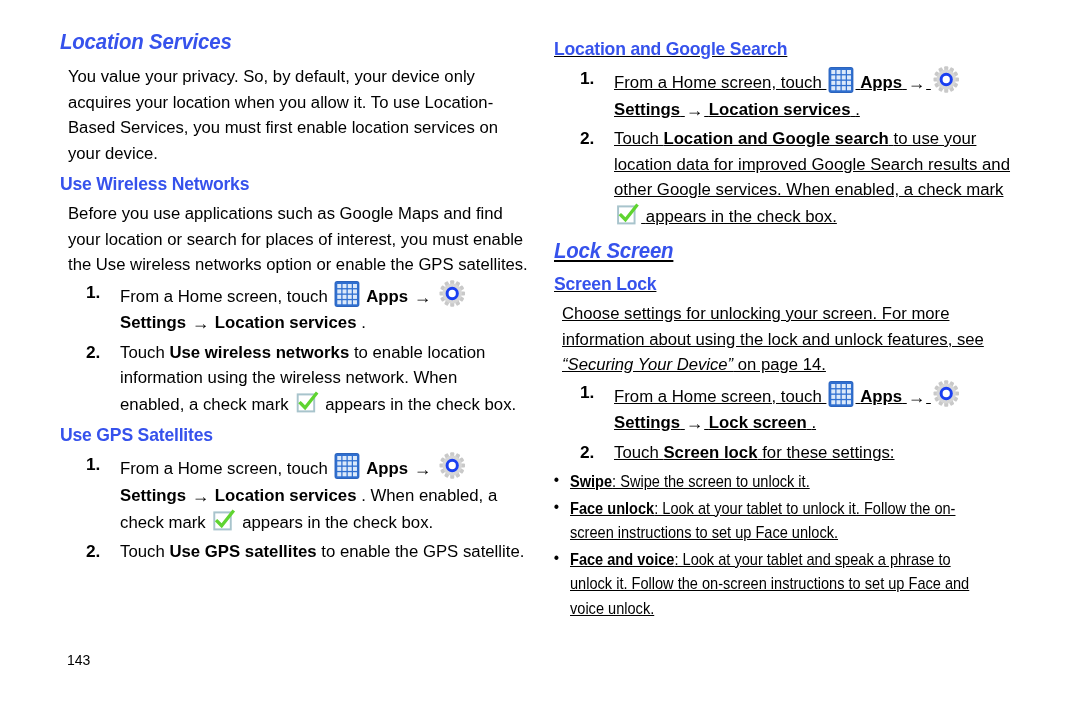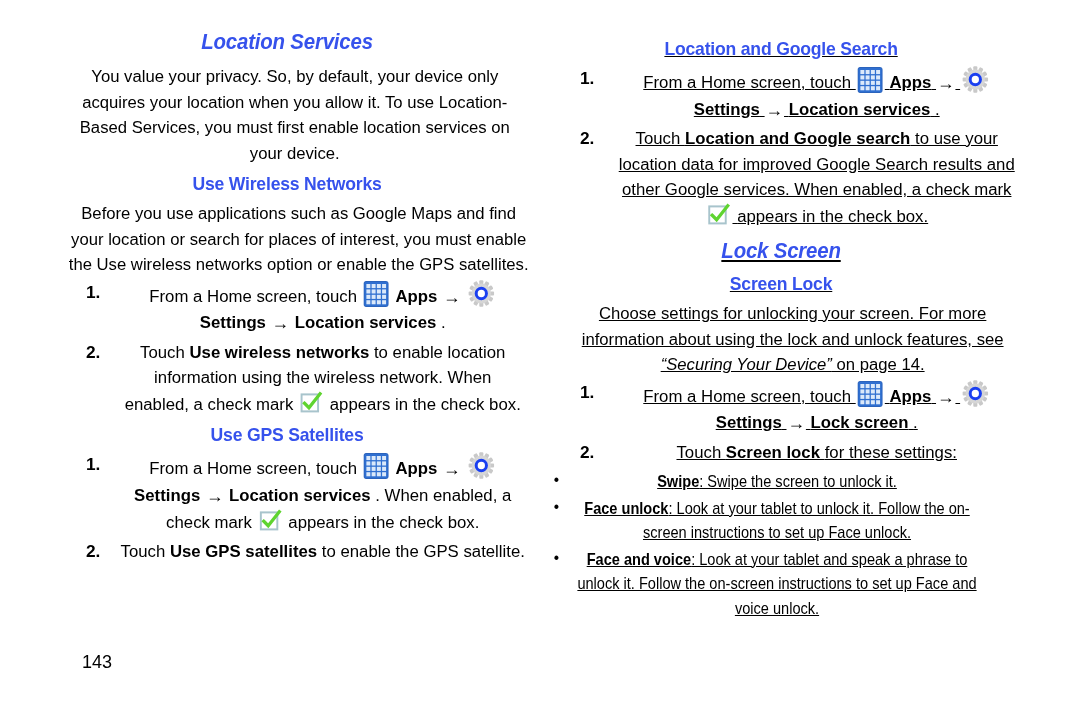--- a/index.html
+++ b/index.html
@@ -17,21 +17,20 @@
   .page {
     position: relative;
     width: 1080px;
     height: 720px;
     box-sizing: border-box;
   }
   .col {
     position: absolute;
     top: 0;
     width: 480px;
-    text-align: center;
   }
   .col-left  { left: 58px; }
   .col-right { left: 552px; }
 
   
   .h-section {
     color: #3652ec;
     font-weight: bold;
     font-style: italic;
     font-size: 21.5px;
@@ -125,23 +124,23 @@
     display: inline-block;
     font-weight: bold;
     font-size: 18px;
     vertical-align: -1px;
     padding: 0 1px;
   }
 
   
   .folio {
     position: absolute;
-    left: 82px;
+    left: 67px;
     top: 652px;
-    font-size: 18px;
+    font-size: 14px;
     letter-spacing: 0px;
     text-align: right;
   }
 </style>
 </head>
 <body>
 
 <div class="page">
 
   <div class="col col-left" style="top:30px;">

